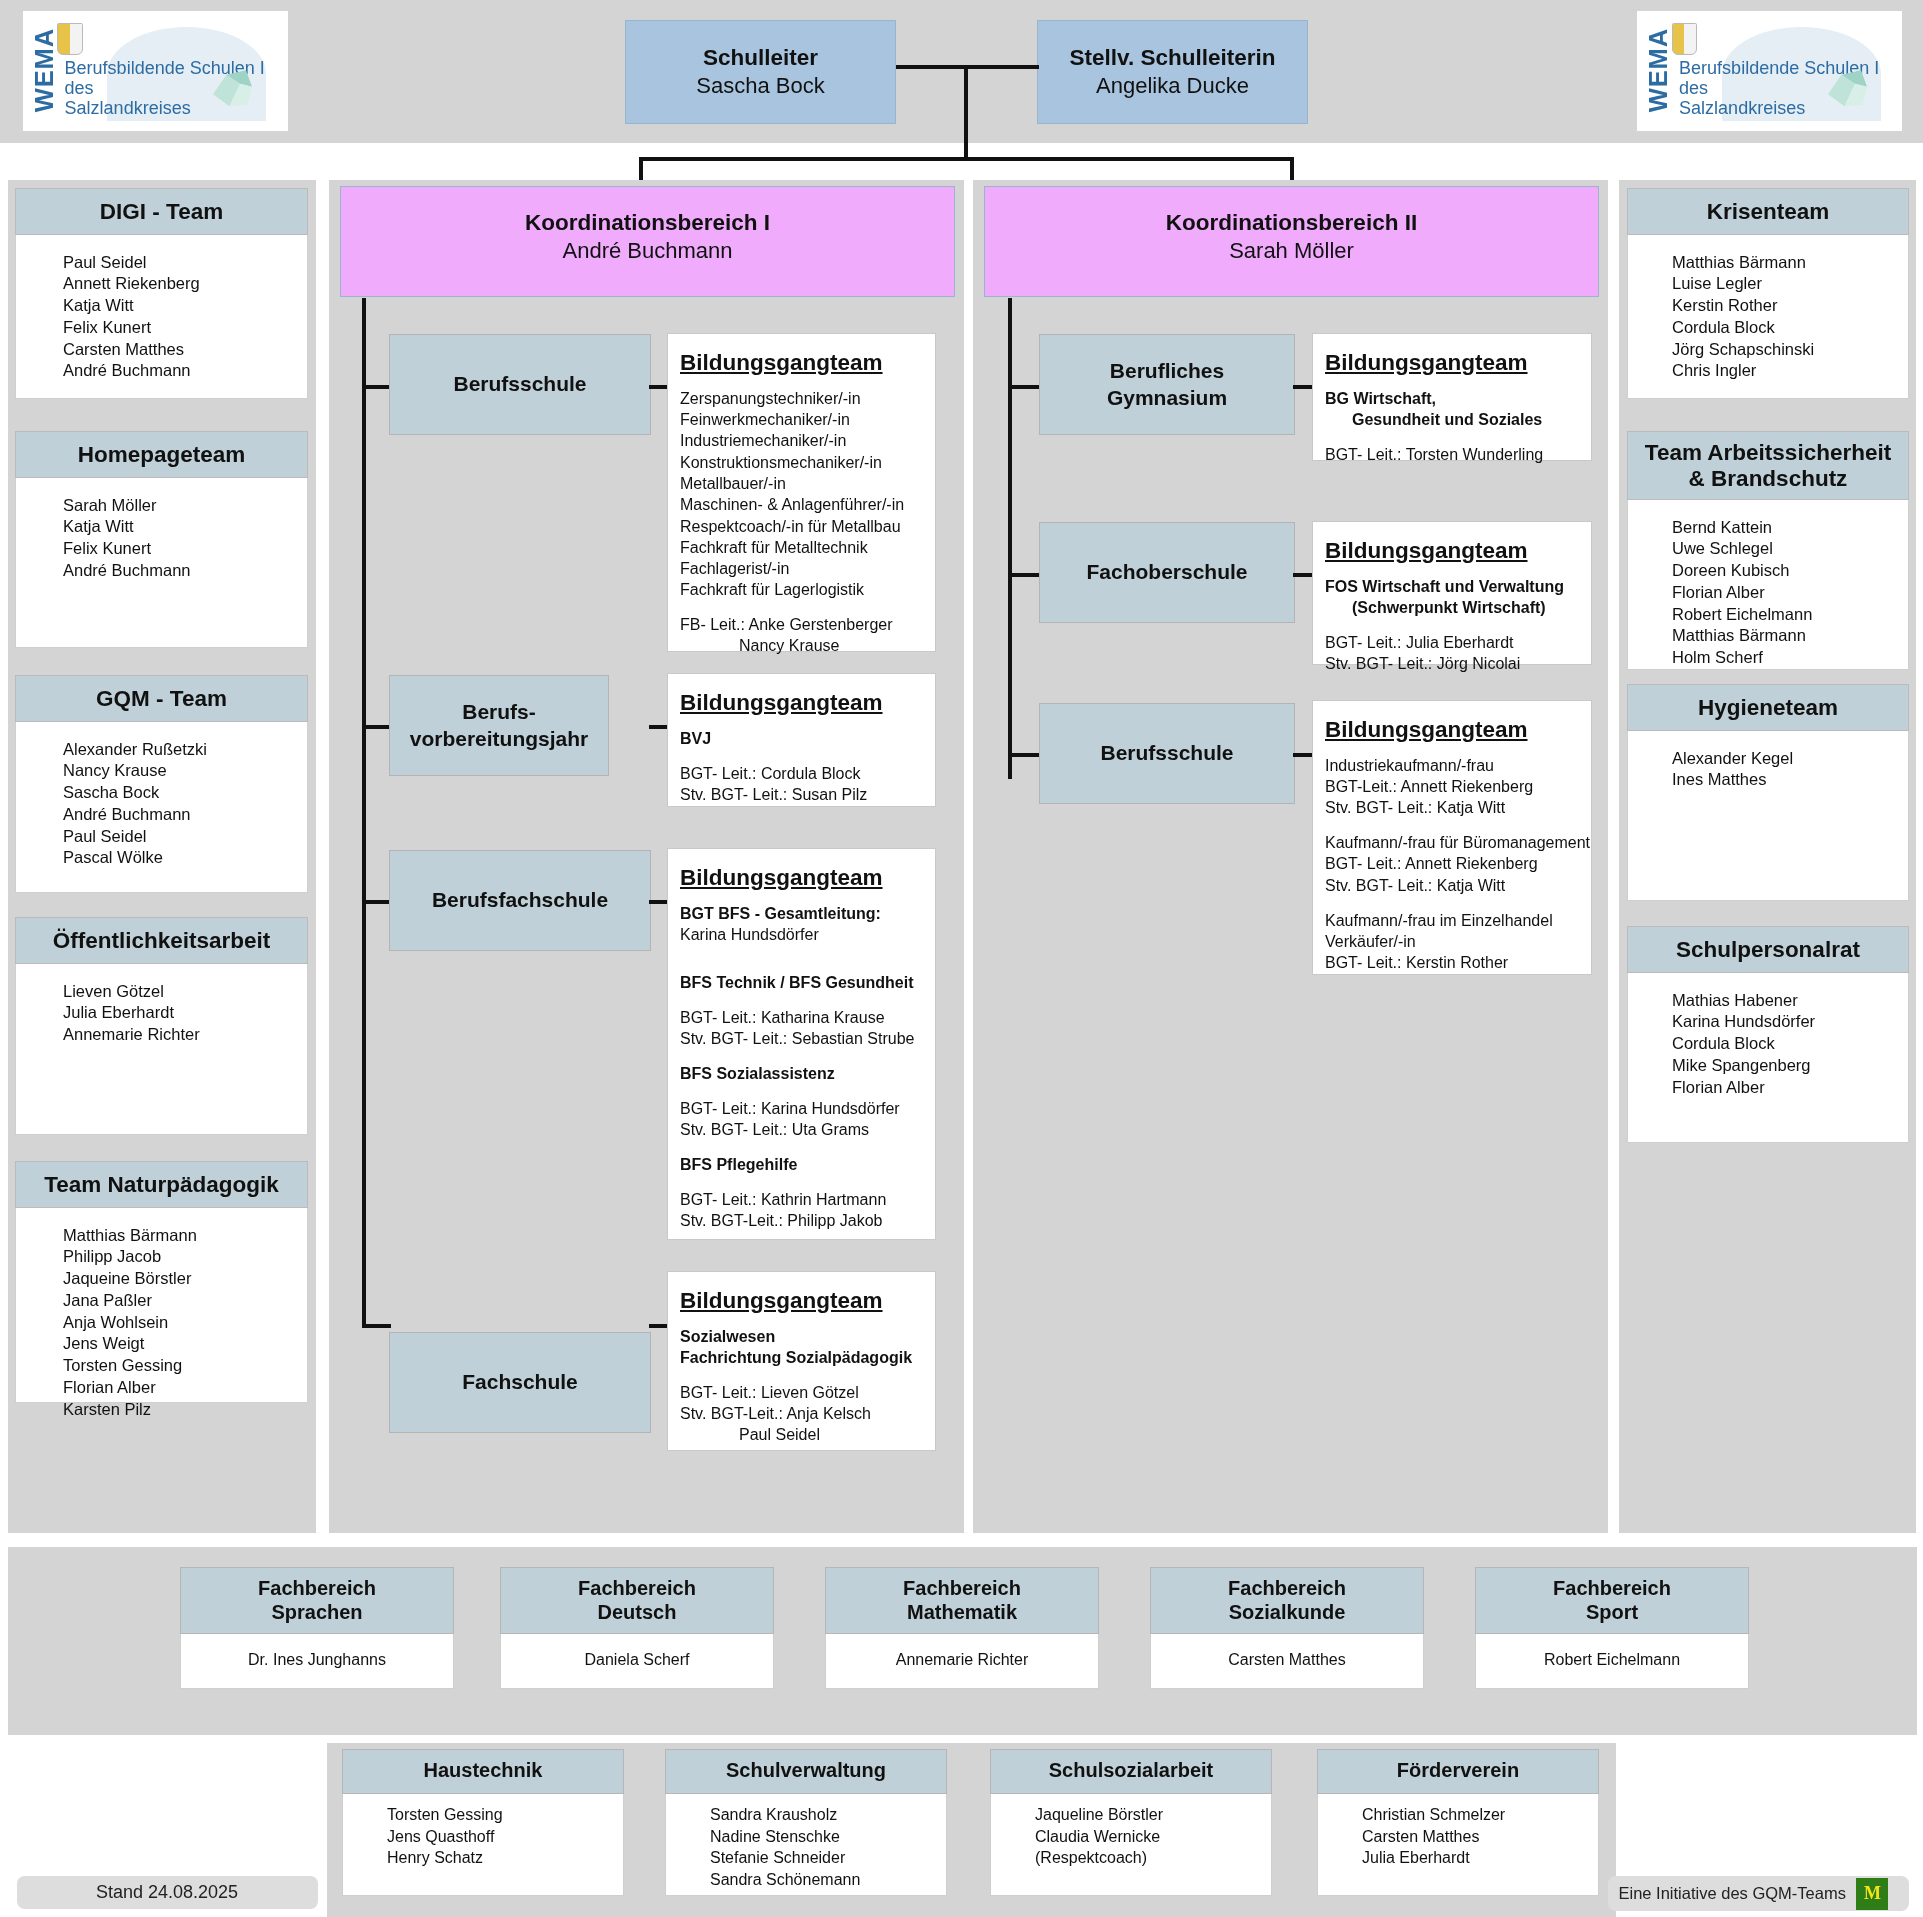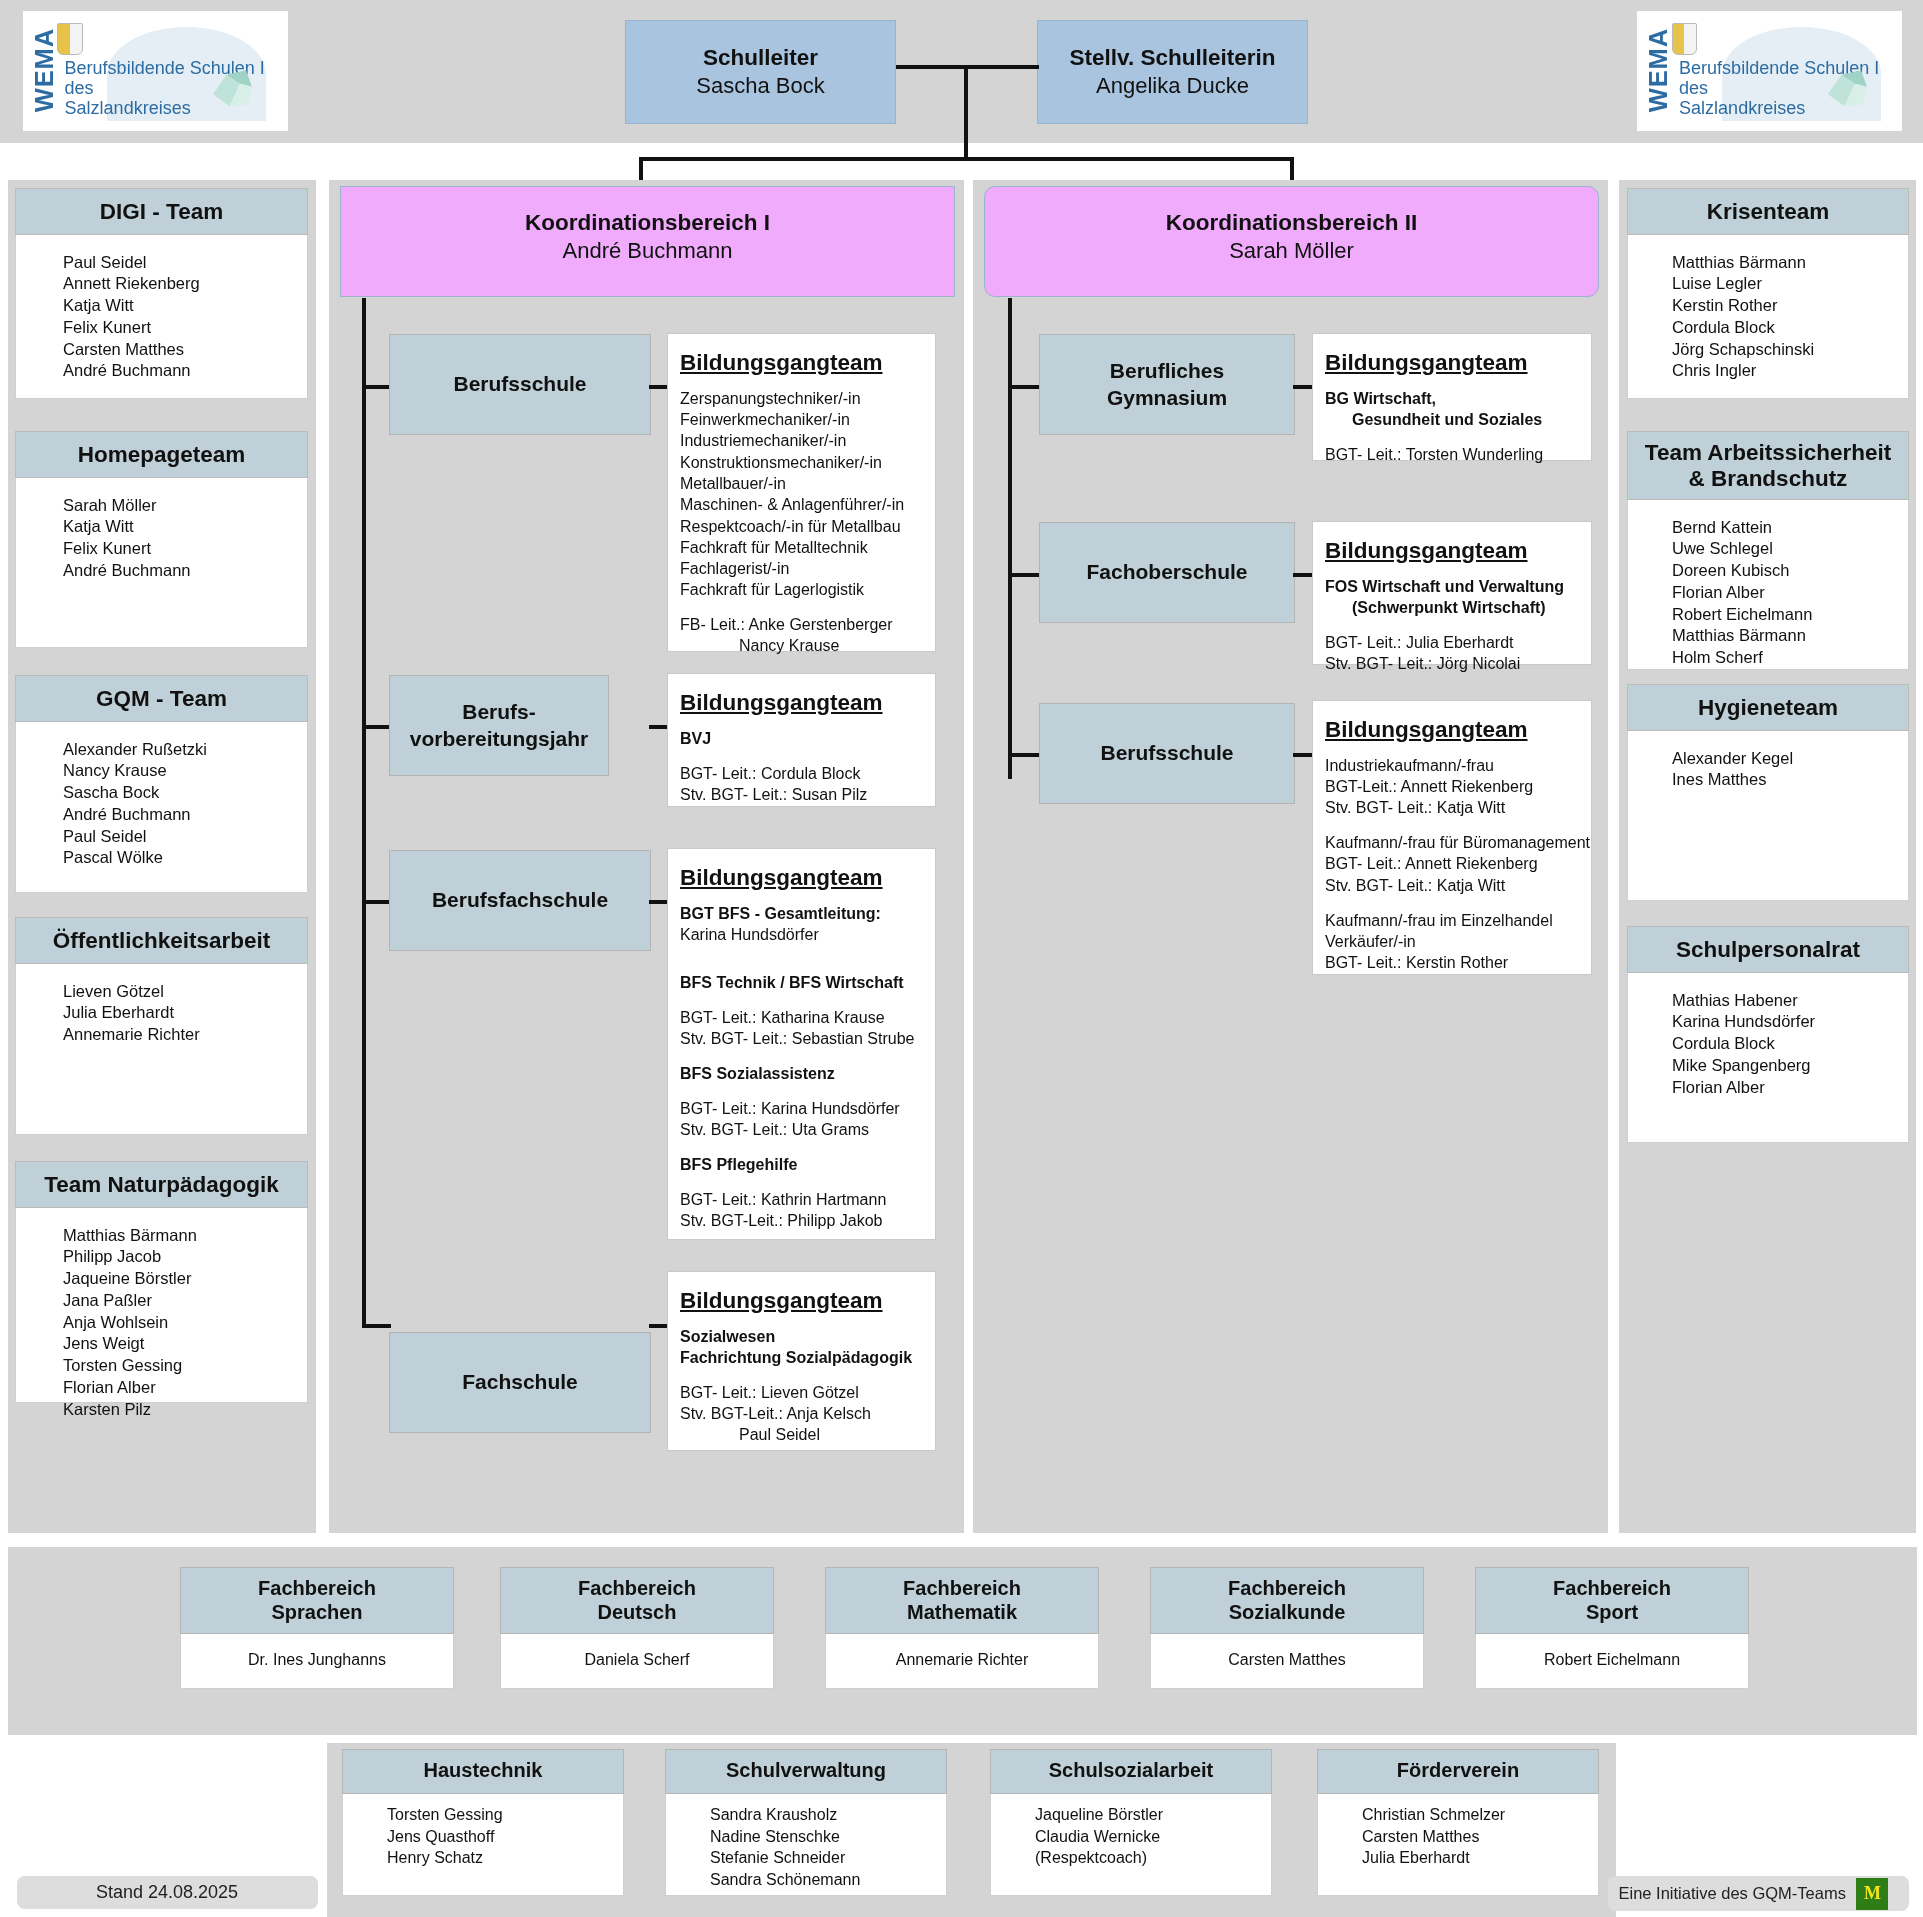--- a/index.html
+++ b/index.html
@@ -291,21 +291,21 @@
     <span>Berufsfachschule</span>
   </div>
   <div class="ln" style="left:649px;top:900px;width:19.5px;height:3.8px;"></div>
   <div class="bgt" style="left:667px;top:848px;width:269px;height:392px;">
     <div class="h">Bildungsgangteam</div>
     <div>
         <div class="b">BGT BFS - Gesamtleitung:</div>
         <div>Karina Hundsdörfer</div>
         <div class="sp"></div>
         <div class="sp"></div>
-        <div class="b">BFS Technik / BFS Wirtschaft</div>
+        <div class="b">BFS Technik / BFS Gesundheit</div>
         <div class="sp"></div>
         <div>BGT- Leit.: Katharina Krause</div>
         <div>Stv. BGT- Leit.: Sebastian Strube</div>
         <div class="sp"></div>
         <div class="b">BFS Sozialassistenz</div>
         <div class="sp"></div>
         <div>BGT-  Leit.: Karina Hundsdörfer</div>
         <div>Stv. BGT- Leit.: Uta Grams</div>
         <div class="sp"></div>
         <div class="b">BFS Pflegehilfe</div>
@@ -325,21 +325,21 @@
     <div>
         <div class="b">Sozialwesen</div>
         <div class="b">Fachrichtung Sozialpädagogik</div>
         <div class="sp"></div>
         <div>BGT-  Leit.: Lieven Götzel</div>
         <div>Stv. BGT-Leit.: Anja Kelsch</div>
         <div class="ind">Paul Seidel</div>
       </div>
   </div>
 
-  <div class="koord" style="left:984px;top:186px;width:615px;height:111px;border-radius:11px;">
+  <div class="koord" style="left:984px;top:186px;width:615px;height:111px;">
     <div class="t">Koordinationsbereich II</div>
     <div class="n">Sarah Möller</div>
   </div>
   <div class="ln" style="left:1008px;top:298px;width:3.8px;height:481px;"></div>
 
   <div class="ln" style="left:1008px;top:385px;width:32px;height:3.8px;"></div>
   <div class="stype" style="left:1039px;top:334px;width:256px;height:101px;">
     <span style="white-space:pre-line;">Berufliches
 Gymnasium</span>
   </div>

